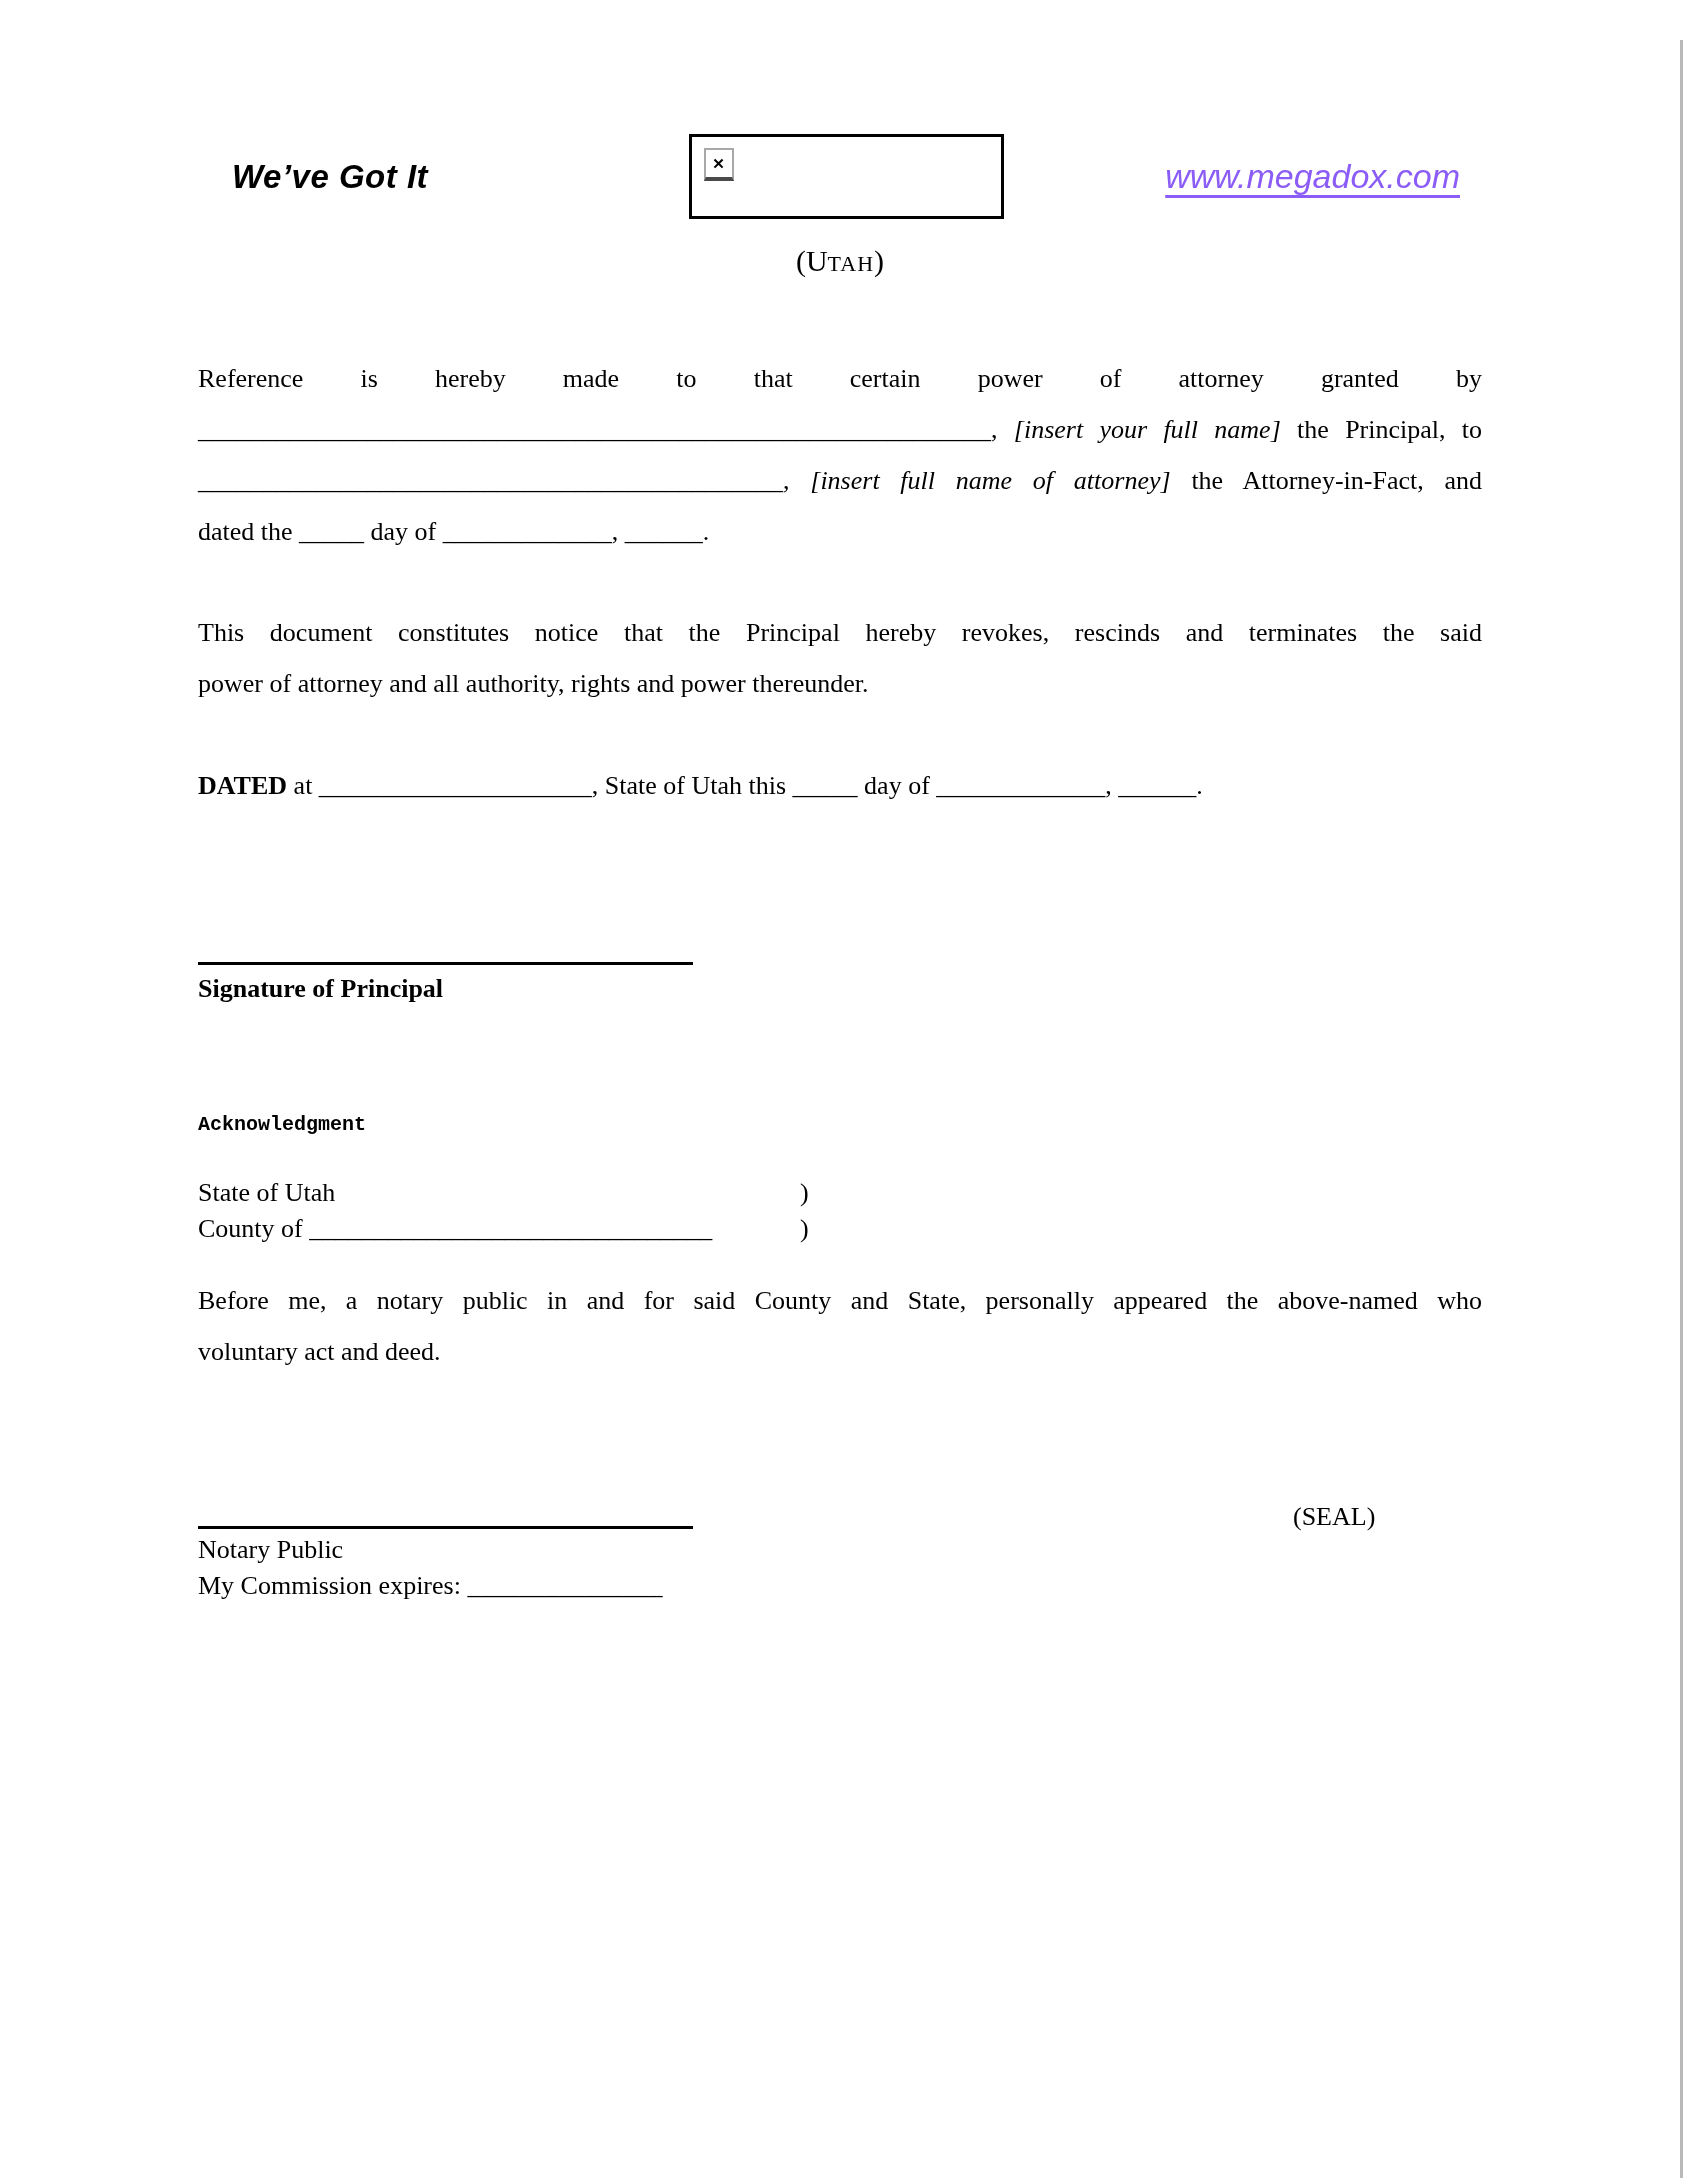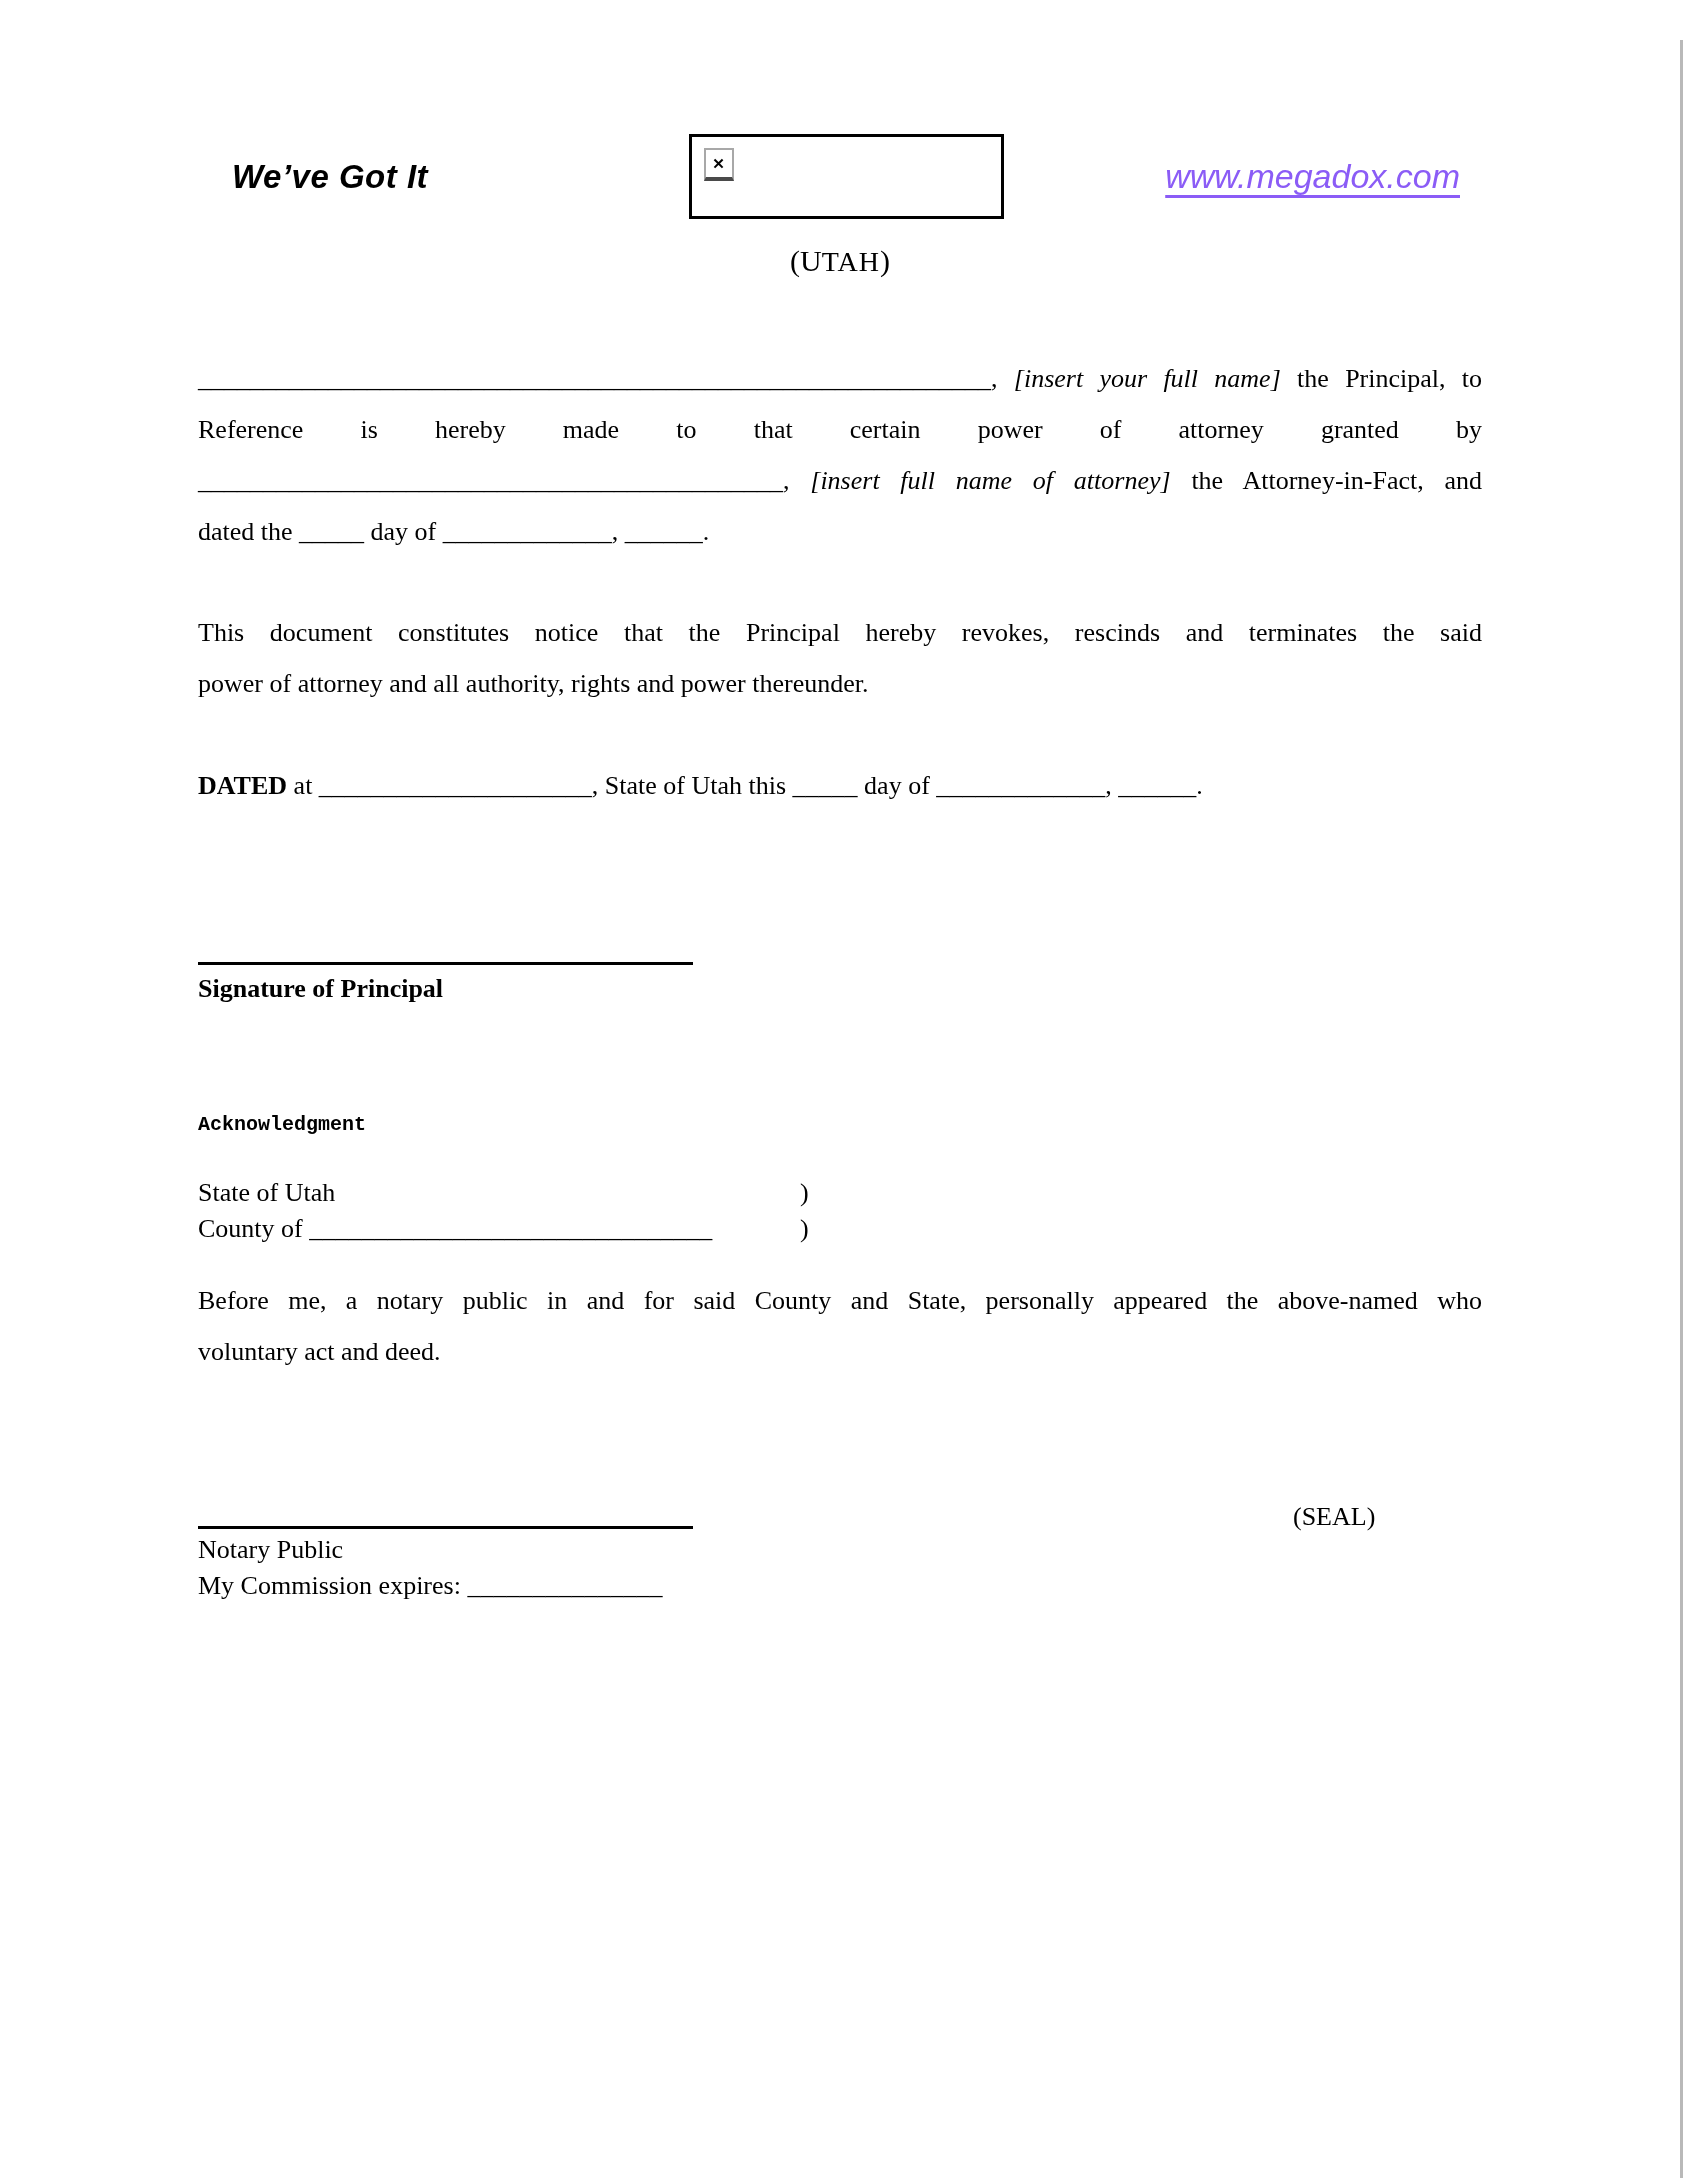--- a/index.html
+++ b/index.html
@@ -89,21 +89,21 @@
     font-size: 30px;
     letter-spacing: 1px;
     word-spacing: 3px;
   }
   .doc-subtitle {
     margin-top: 22px;
     text-align: center;
     font-size: 30px;
   }
   .doc-subtitle .smallcaps {
-    font-size: 28px;
+    font-size: 22px;
     letter-spacing: 1px;
   }
 
   
   .line {
     line-height: 51px;
     white-space: pre-wrap;
   }
   .just {
     text-align: justify;
@@ -175,22 +175,22 @@
       <div class="icon">✕</div>
     </div>
     <div class="weblink">
       <a href="#">www.megadox.com</a>
     </div>
   </div>
 
   <div class="doc-subtitle"><span>(U</span><span class="smallcaps">TAH</span><span>)</span></div>
 
   <div class="p1">
+    <div class="line just">Reference is hereby made to that certain power of attorney granted by</div>
     <div class="line just"><span>_____________________________________________________________</span><span>, </span><span class="italic">[insert your full name]</span><span> the Principal, to</span></div>
-    <div class="line just">Reference is hereby made to that certain power of attorney granted by</div>
     <div class="line just"><span>_____________________________________________</span><span>, </span><span class="italic">[insert full name of attorney]</span><span> the Attorney-in-Fact, and</span></div>
     <div class="line">dated the _____ day of _____________, ______.</div>
   </div>
 
   <div class="p2">
     <div class="line just">This document constitutes notice that the Principal hereby revokes, rescinds and terminates the said</div>
     <div class="line">power of attorney and all authority, rights and power thereunder.</div>
   </div>
 
   <div class="dated line"><b>DATED</b><span> at _____________________, State of Utah this _____ day of _____________, ______.</span></div>

